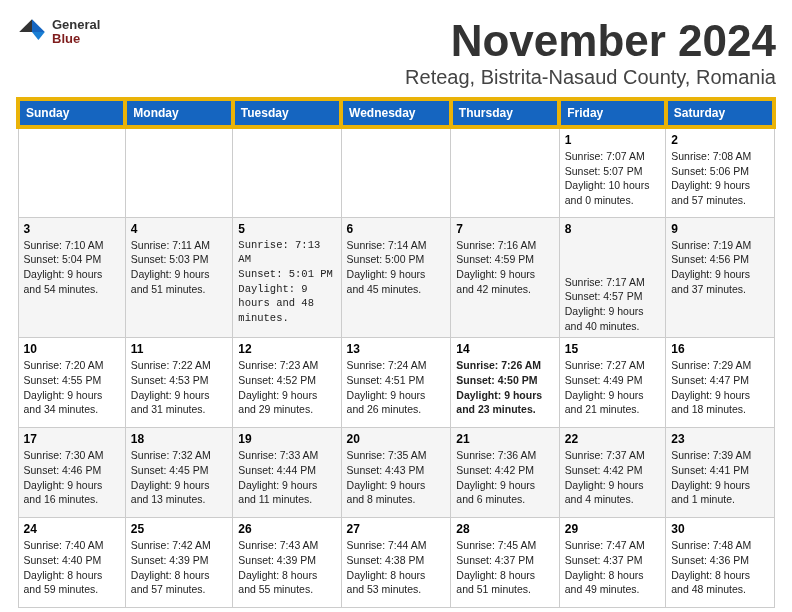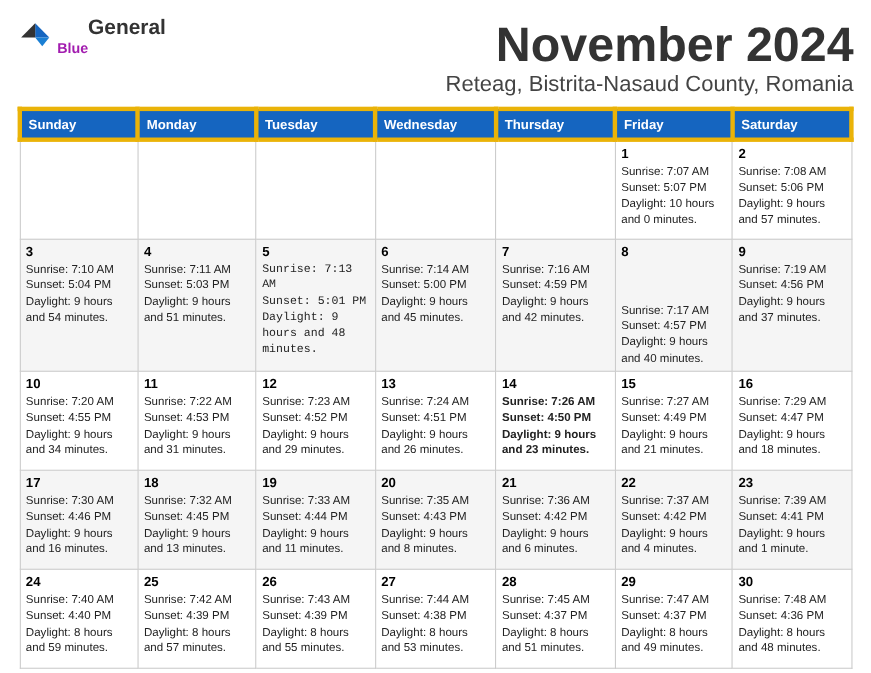--- a/index.html
+++ b/index.html
@@ -20,29 +20,28 @@
       display: flex;
       align-items: center;
       gap: 4px;
     }
     .logo-text {
       display: flex;
       flex-direction: column;
       line-height: 1.1;
     }
     .logo-general {
-      font-size: 19px;
+      font-size: 13px;
       font-weight: bold;
       color: #333;
-      margin-left: 28px;
     }
     .logo-blue {
       font-size: 13px;
       font-weight: bold;
-      color: #a21caf;
+      color: #7f1d1d;
     }
     .logo-icon {
       width: 32px;
       height: 32px;
     }
     .title-section {
       text-align: right;
     }
     .month-title {
       font-size: 44px;

